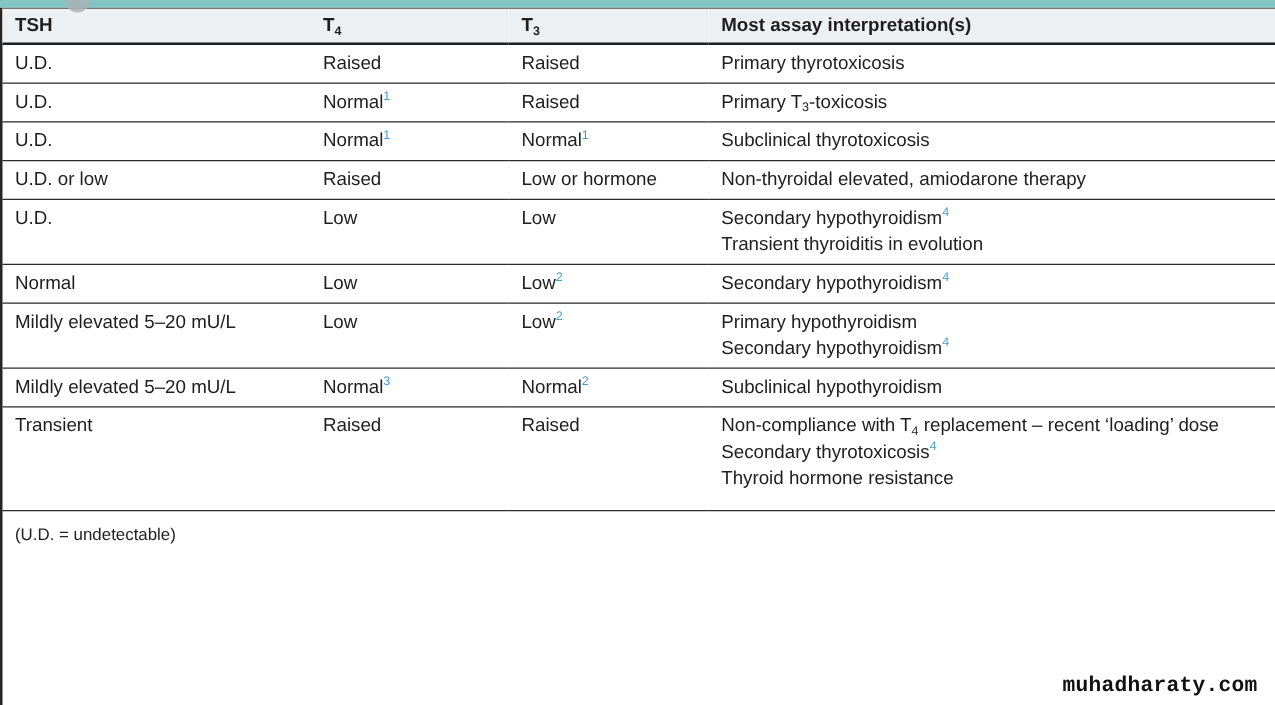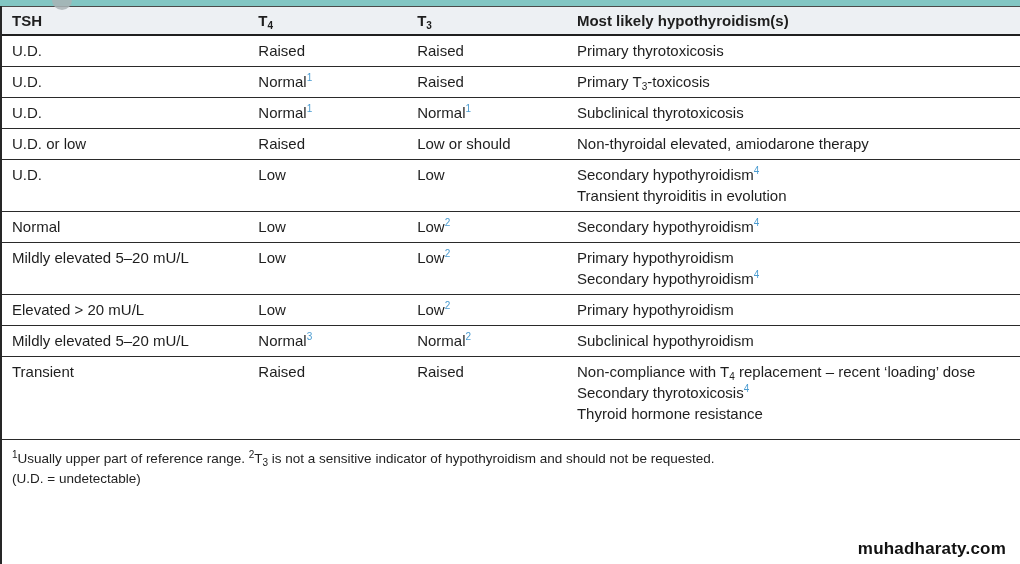--- a/index.html
+++ b/index.html
@@ -84,20 +84,21 @@
   }
 
   .watermark {
     position: absolute;
     right: 14px;
     bottom: 5px;
     font-size: 17px;
     font-weight: bold;
     color: #111111;
     letter-spacing: 0.2px;
+    font-family: Liberation Mono, monospace;
   }
 </style>
 </head>
 <body>
 
 <div class="page">
 
   <div class="top-bar">
     <span class="notch"></span>
   </div>
@@ -109,21 +110,21 @@
         <col style="width:24.2%">
         <col style="width:15.6%">
         <col style="width:15.7%">
         <col style="width:44.5%">
       </colgroup>
       <thead>
         <tr>
           <th>TSH</th>
           <th>T<sub>4</sub></th>
           <th>T<sub>3</sub></th>
-          <th>Most likely hypothyroidism(s)</th>
+          <th>Most assay interpretation(s)</th>
         </tr>
       </thead>
       <tbody>
           <tr>
             <td>U.D.</td>
             <td>Raised</td>
             <td>Raised</td>
             <td>Primary thyrotoxicosis</td>
           </tr>
           <tr>
@@ -134,21 +135,21 @@
           </tr>
           <tr>
             <td>U.D.</td>
             <td>Normal<sup>1</sup></td>
             <td>Normal<sup>1</sup></td>
             <td>Subclinical thyrotoxicosis</td>
           </tr>
           <tr>
             <td>U.D. or low</td>
             <td>Raised</td>
-            <td>Low or should</td>
+            <td>Low or hormone</td>
             <td>Non-thyroidal elevated, amiodarone therapy</td>
           </tr>
           <tr>
             <td>U.D.</td>
             <td>Low</td>
             <td>Low</td>
             <td>Secondary hypothyroidism<sup>4</sup><br>Transient thyroiditis in evolution</td>
           </tr>
           <tr>
             <td>Normal</td>
@@ -156,42 +157,35 @@
             <td>Low<sup>2</sup></td>
             <td>Secondary hypothyroidism<sup>4</sup></td>
           </tr>
           <tr>
             <td>Mildly elevated 5–20 mU/L</td>
             <td>Low</td>
             <td>Low<sup>2</sup></td>
             <td>Primary hypothyroidism<br>Secondary hypothyroidism<sup>4</sup></td>
           </tr>
           <tr>
-            <td>Elevated &gt; 20 mU/L</td>
-            <td>Low</td>
-            <td>Low<sup>2</sup></td>
-            <td>Primary hypothyroidism</td>
-          </tr>
-          <tr>
             <td>Mildly elevated 5–20 mU/L</td>
             <td>Normal<sup>3</sup></td>
             <td>Normal<sup>2</sup></td>
             <td>Subclinical hypothyroidism</td>
           </tr>
           <tr>
             <td>Transient</td>
             <td>Raised</td>
             <td>Raised</td>
             <td>Non-compliance with T<sub>4</sub> replacement – recent ‘loading’ dose<br>Secondary thyrotoxicosis<sup>4</sup><br>Thyroid hormone resistance</td>
           </tr>
         </tbody>
     </table>
 
     <div class="footnotes">
-      <div><sup>1</sup>Usually upper part of reference range. <sup>2</sup>T<sub>3</sub> is not a sensitive indicator of hypothyroidism and should not be requested.</div>
       <div>(U.D. = undetectable)</div>
     </div>
 
   </div>
 
   <div class="watermark">muhadharaty.com</div>
 
 </div>
 
 </body></html>

